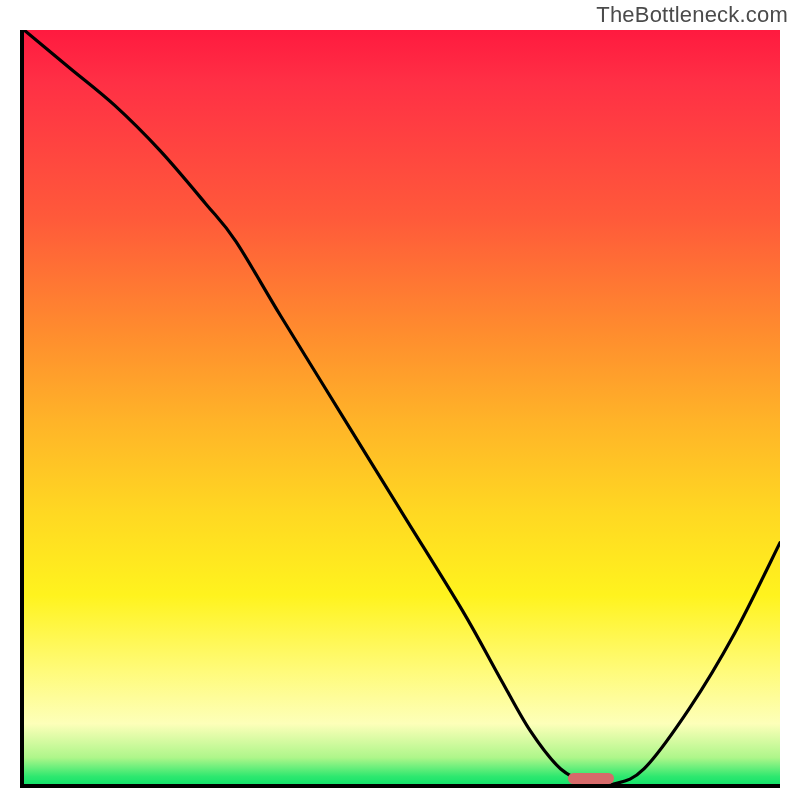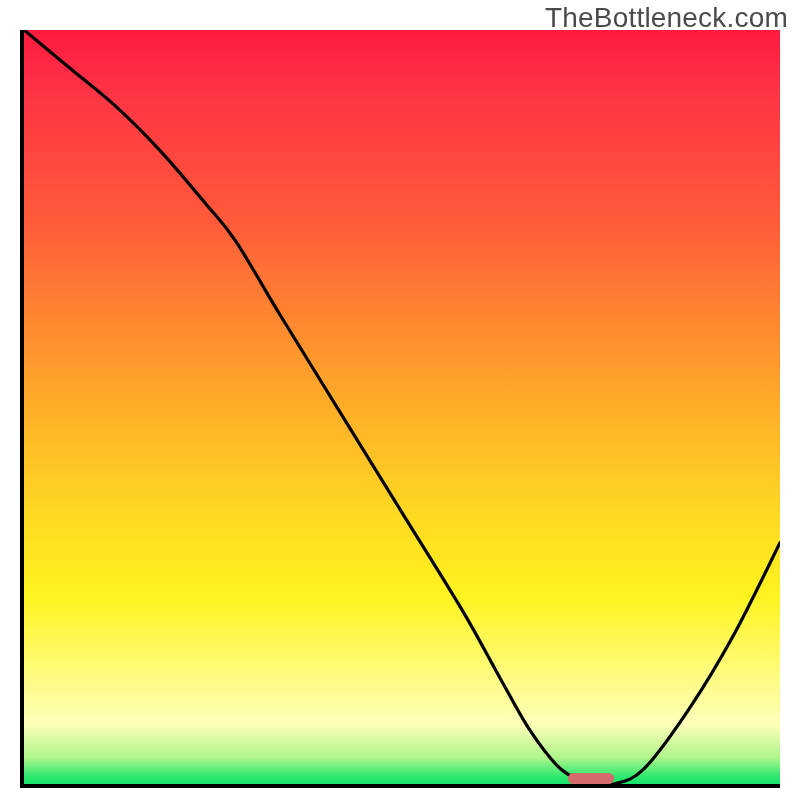--- a/index.html
+++ b/index.html
@@ -14,21 +14,21 @@
   .frame {
     position: relative;
     width: 800px;
     height: 800px;
   }
   .watermark {
     position: absolute;
     top: 2px;
     right: 12px;
     color: #4b4b4b;
-    font-size: 28px;
+    font-size: 22px;
     font-weight: 500;
     letter-spacing: 0.2px;
     text-align: right;
     user-select: none;
   }
   .plot-area {
     position: absolute;
     left: 20px;
     top: 30px;
     width: 760px;

